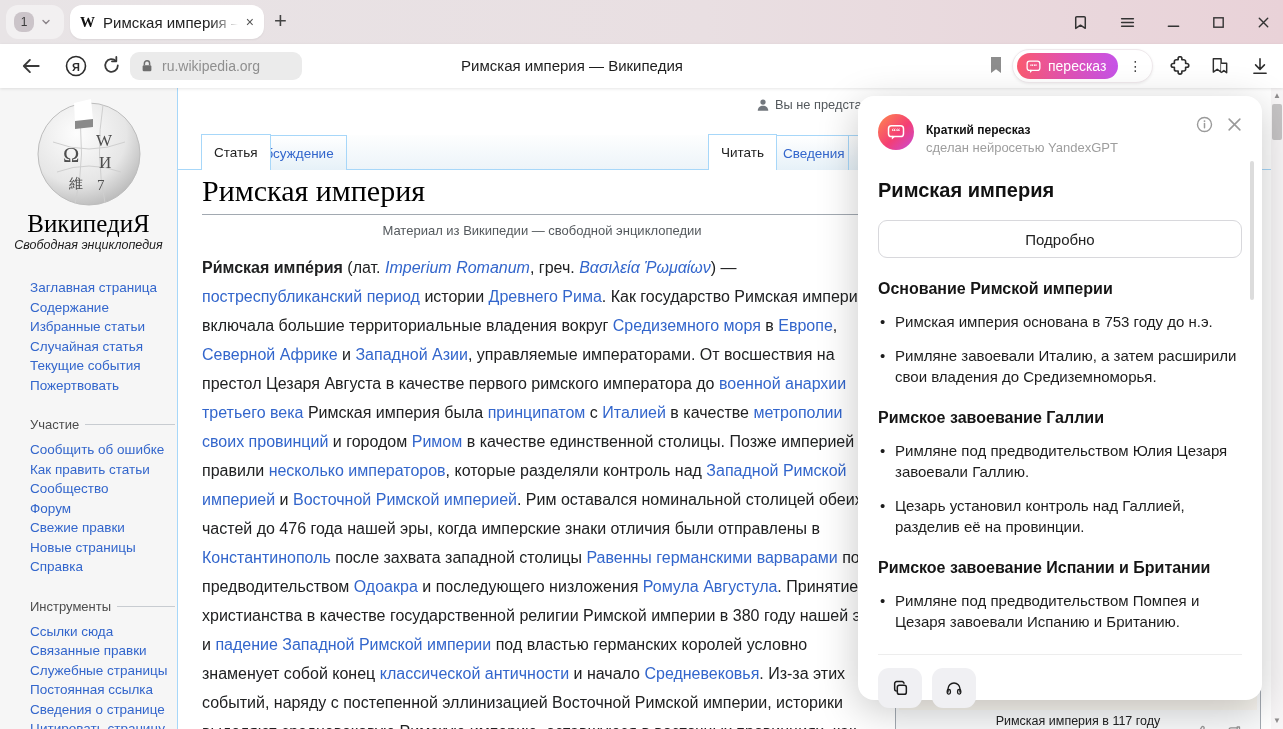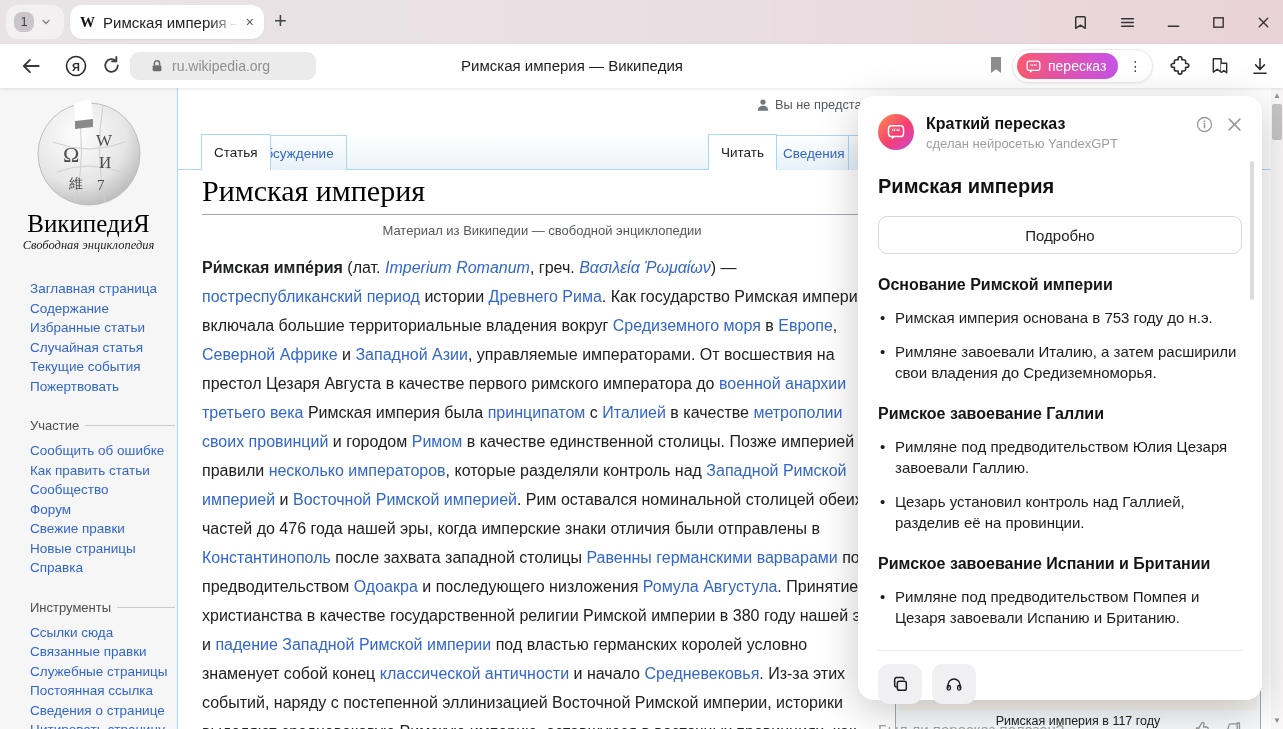--- a/index.html
+++ b/index.html
@@ -21,38 +21,38 @@
   .tab-title { font-size:15px; color:#222; white-space:nowrap; overflow:hidden; flex:1;
     -webkit-mask-image:linear-gradient(90deg,#000 80%,transparent); mask-image:linear-gradient(90deg,#000 80%,transparent); }
   .tab-close { color:#555; font-size:14px; line-height:1; cursor:pointer; }
   .newtab-btn { position:absolute; left:274px; top:8px; font-size:22px; color:#444; cursor:pointer; font-weight:300; }
   .titlebar-icons { position:absolute; right:12px; top:0; height:44px; display:flex; align-items:center; gap:30px; }
   .ticon { color:#333; cursor:pointer; }
 
   .toolbar { position:absolute; left:0; top:44px; width:1283px; height:44px; background:#fff;
     box-shadow:0 1px 3px rgba(0,0,0,.10); z-index:5; }
   .nav-ic { position:absolute; top:11px; cursor:pointer; }
-  .addr { position:absolute; left:130px; top:8px; width:186px; height:28px; border-radius:9px; background:#ebebeb;
-    display:flex; align-items:center; gap:8px; padding:0 20px; cursor:text; }
+  .addr { position:absolute; left:130px; top:8px; width:172px; height:28px; border-radius:9px; background:#ebebeb;
+    display:flex; align-items:center; gap:8px; padding:0 10px; cursor:text; }
   .addr-domain { font-size:14px; color:#8f8f8f; }
   .page-title-center { position:absolute; left:572px; top:13px; transform:translateX(-50%); font-size:15px; color:#1d1d1d; white-space:nowrap; }
   .bm-flag { position:absolute; left:988px; top:12px; cursor:pointer; }
   .retell-wrap { position:absolute; left:1012px; top:5px; height:34px; background:#fff; border:1px solid #efe9ec;
     border-radius:17px; display:flex; align-items:center; padding:3px 10px 3px 4px; gap:10px; box-shadow:0 1px 3px rgba(0,0,0,.07); }
   .retell-pill { height:26px; border-radius:13px; padding:0 12px 0 8px; display:flex; align-items:center; gap:6px;
     background:linear-gradient(90deg,#fa5a6f,#e052b4,#c653e8); color:#fff; font-size:14px; cursor:pointer; }
   .retell-dots { color:#444; font-size:14px; letter-spacing:0; cursor:pointer; line-height:5px; }
   .tool-ic { position:absolute; top:12px; cursor:pointer; }
 
   
   .page { position:absolute; left:0; top:88px; width:1283px; height:641px; background:#f6f6f6; overflow:hidden; }
   .sidebar { position:absolute; left:0; top:0; width:177px; height:641px; }
   .logo-block { text-align:center; padding-top:10px; }
   .wordmark { font-family:"Liberation Serif","DejaVu Serif",serif; font-size:25px; color:#000; margin-top:2px; }
-  .tagline { font-family:Liberation Serif, serif; font-style:italic; font-size:12.5px; color:#222; }
+  .tagline { font-family:Liberation Sans, sans-serif; font-style:italic; font-size:12.5px; color:#222; }
   .sb-nav { margin-top:26px; padding-left:30px; }
   .sb-nav a { display:block; font-size:13.5px; line-height:19.5px; color:#3366cc; text-decoration:none; cursor:pointer; }
   .sb-head { display:flex; align-items:center; gap:6px; padding-left:30px; margin-top:22px; margin-bottom:8px;
     font-size:13px; color:#4d4d4d; }
   .sb-head .rule { flex:1; height:1px; background:#c8ccd1; margin-right:2px; }
 
   .content { position:absolute; left:177px; top:0; width:1094px; height:641px; background:#fff;
     border-left:1px solid #a7d7f9; }
   .personal { position:absolute; left:578px; top:9px; display:flex; align-items:center; gap:5px;
     font-size:12.8px; color:#54595d; white-space:nowrap; cursor:pointer; }
@@ -84,21 +84,21 @@
   .pscroll .thumb { position:absolute; left:1px; top:16px; width:10px; height:36px; background:#c6c4c5; border-radius:2px; cursor:grab; }
   .pscroll .arrow.down { position:absolute; bottom:2px; }
 
   
   .panel { position:absolute; left:858px; top:96px; width:404px; height:604px; background:#fff; border-radius:16px;
     box-shadow:0 10px 40px rgba(0,0,0,.22); z-index:50; padding:18px 20px 0 20px; }
   .p-head { display:flex; align-items:flex-start; gap:12px; }
   .p-avatar { width:36px; height:36px; border-radius:50%; flex:none;
     background:linear-gradient(135deg,#ff8a4c 0%,#f43e74 55%,#c84bd9 100%);
     display:flex; align-items:center; justify-content:center; }
-  .p-title { font-size:16px; font-weight:bold; color:#111; margin-top:1px; }
+  .p-title { font-size:12px; font-weight:bold; color:#111; margin-top:9px; }
   .p-sub { font-size:13px; color:#9e9e9e; margin-top:3px; }
   .p-hicons { margin-left:auto; display:flex; gap:14px; align-items:center; margin-top:2px; }
   .p-hicons > div { cursor:pointer; color:#9a9a9a; }
   .p-article-title { font-size:20px; font-weight:bold; color:#111; margin-top:24px; }
   .seg { margin-top:18px; height:38px; border:1px solid #ececee; background:#f1f1f3; border-radius:11px;
     display:flex; position:relative; }
   .seg .opt { flex:1; display:flex; align-items:center; justify-content:center; font-size:15px; color:#222; cursor:pointer; }
   .seg .opt.sel { background:#fff; border:1px solid #d8d8dc; border-radius:9px; margin:-1px; }
   .p-body { }
   .p-body h3 { font-size:16px; font-weight:bold; color:#151515; margin-top:22px; }

